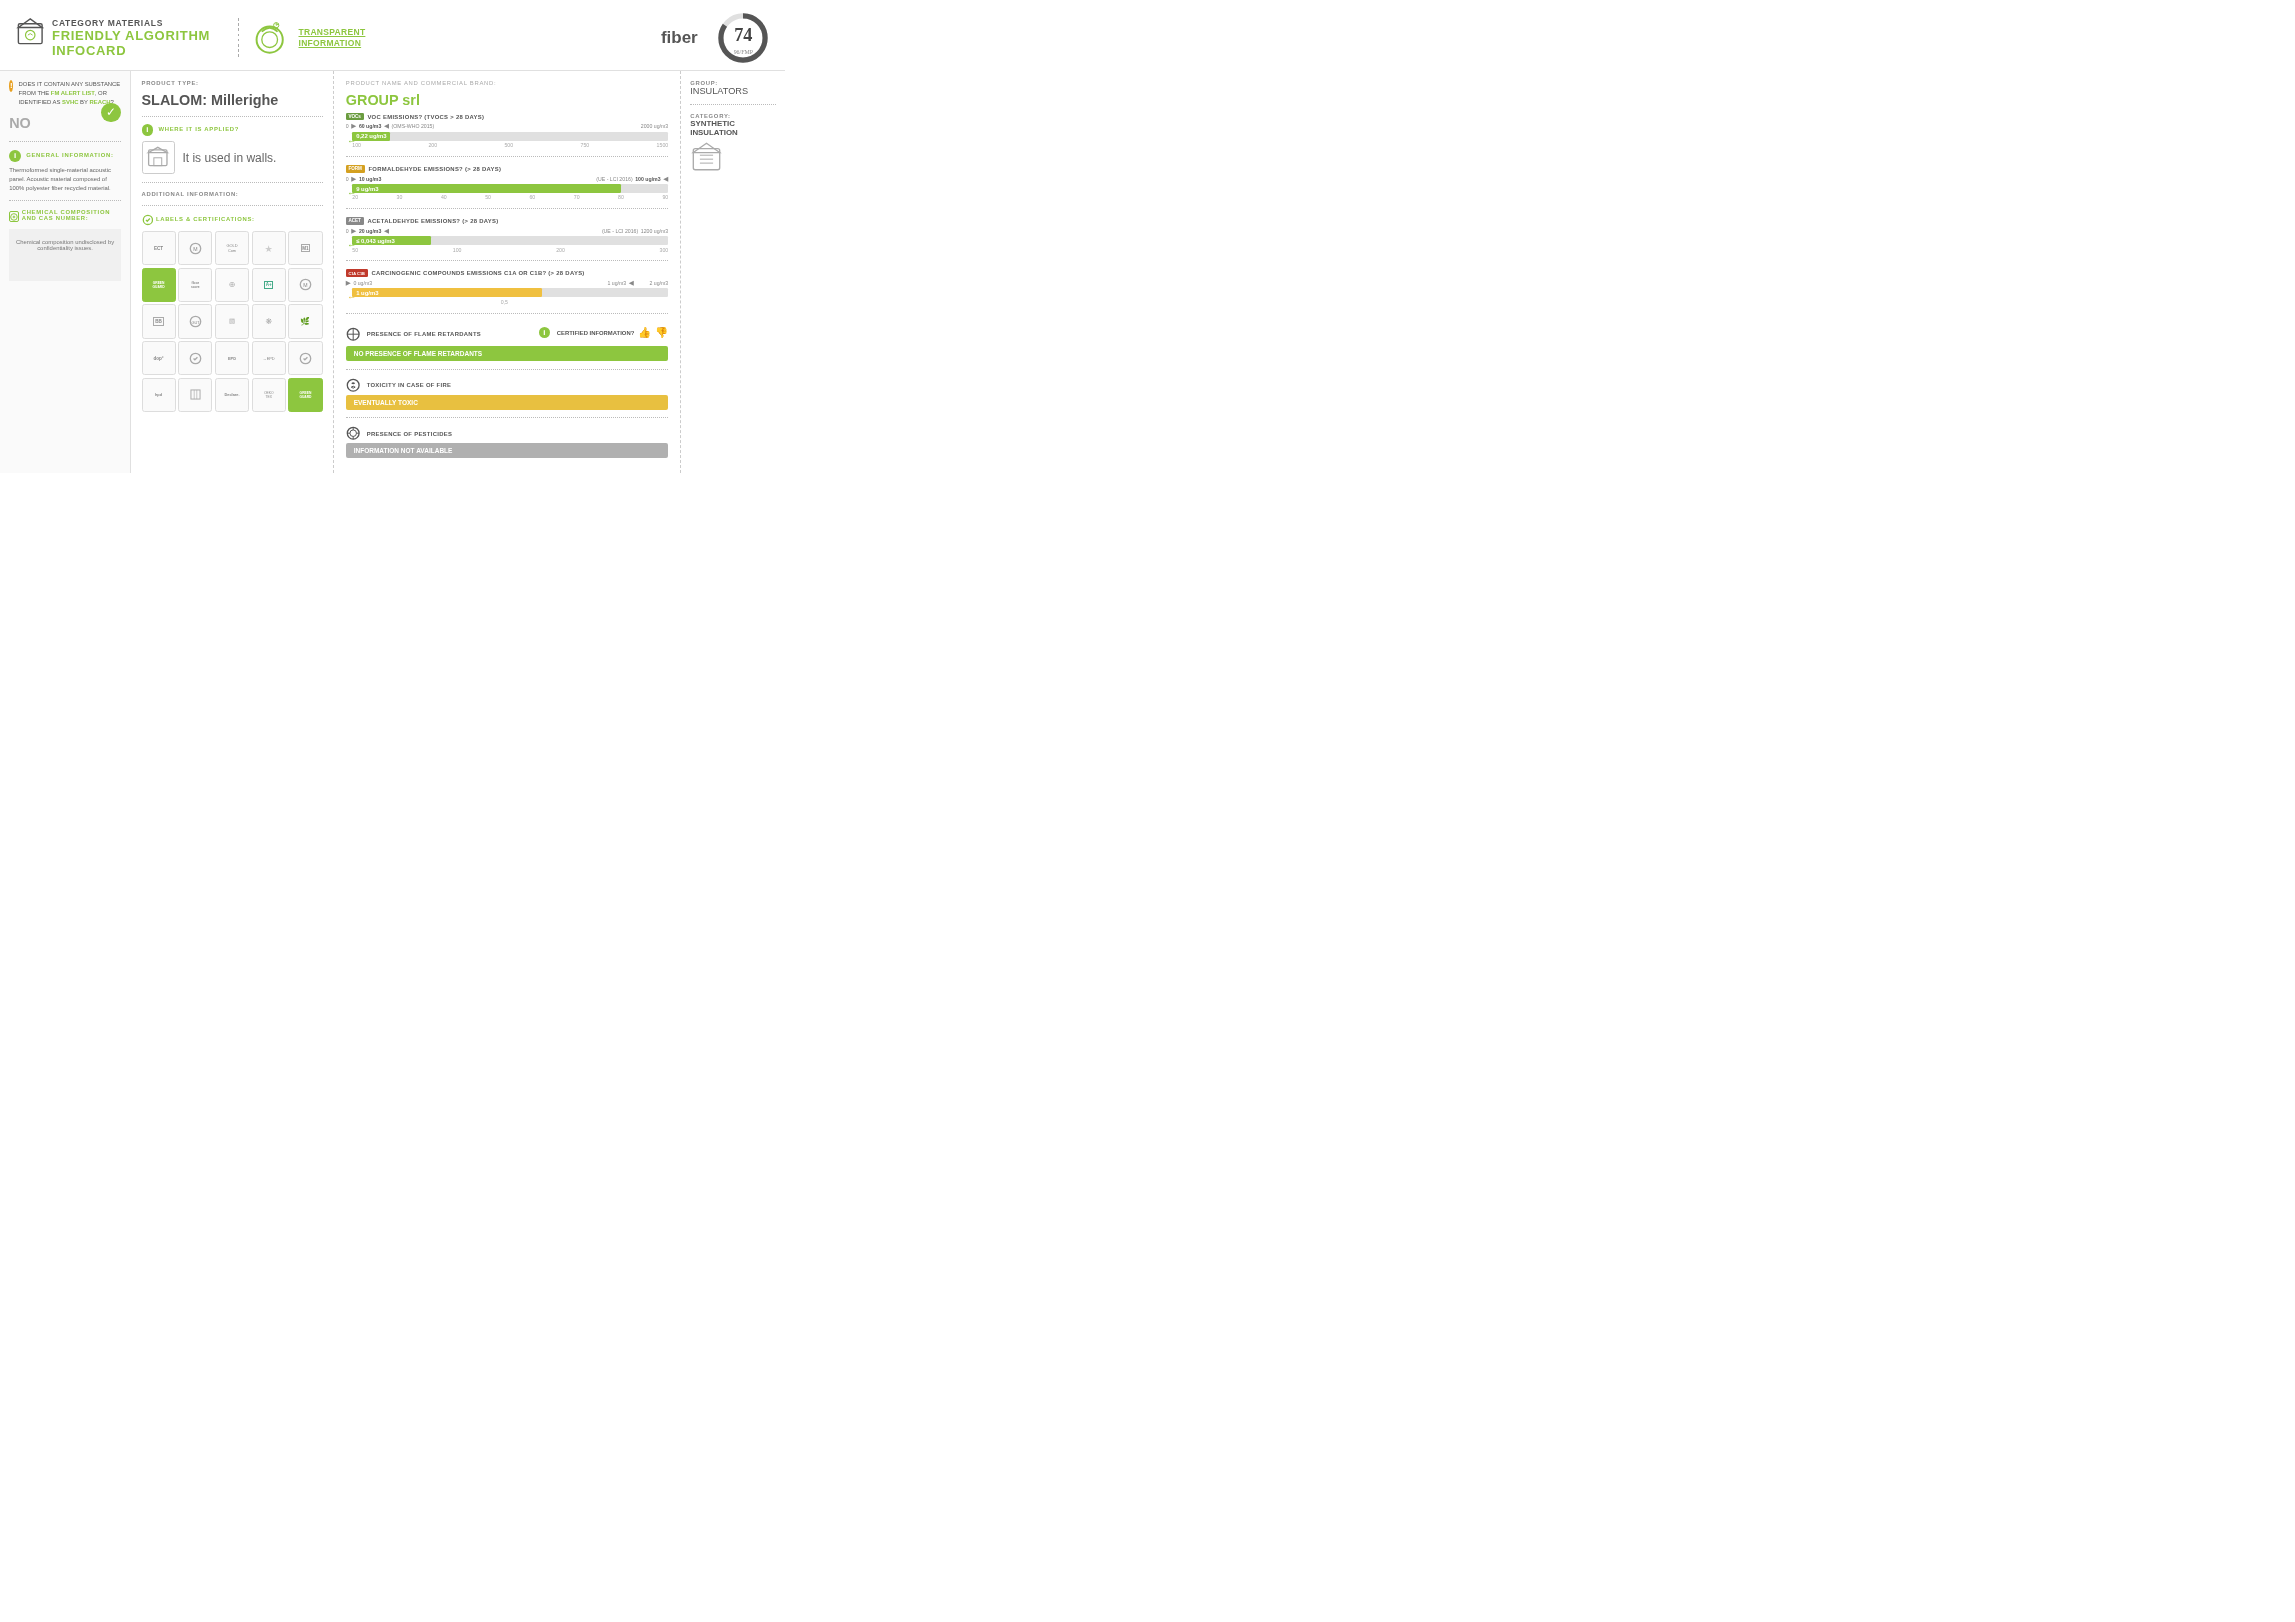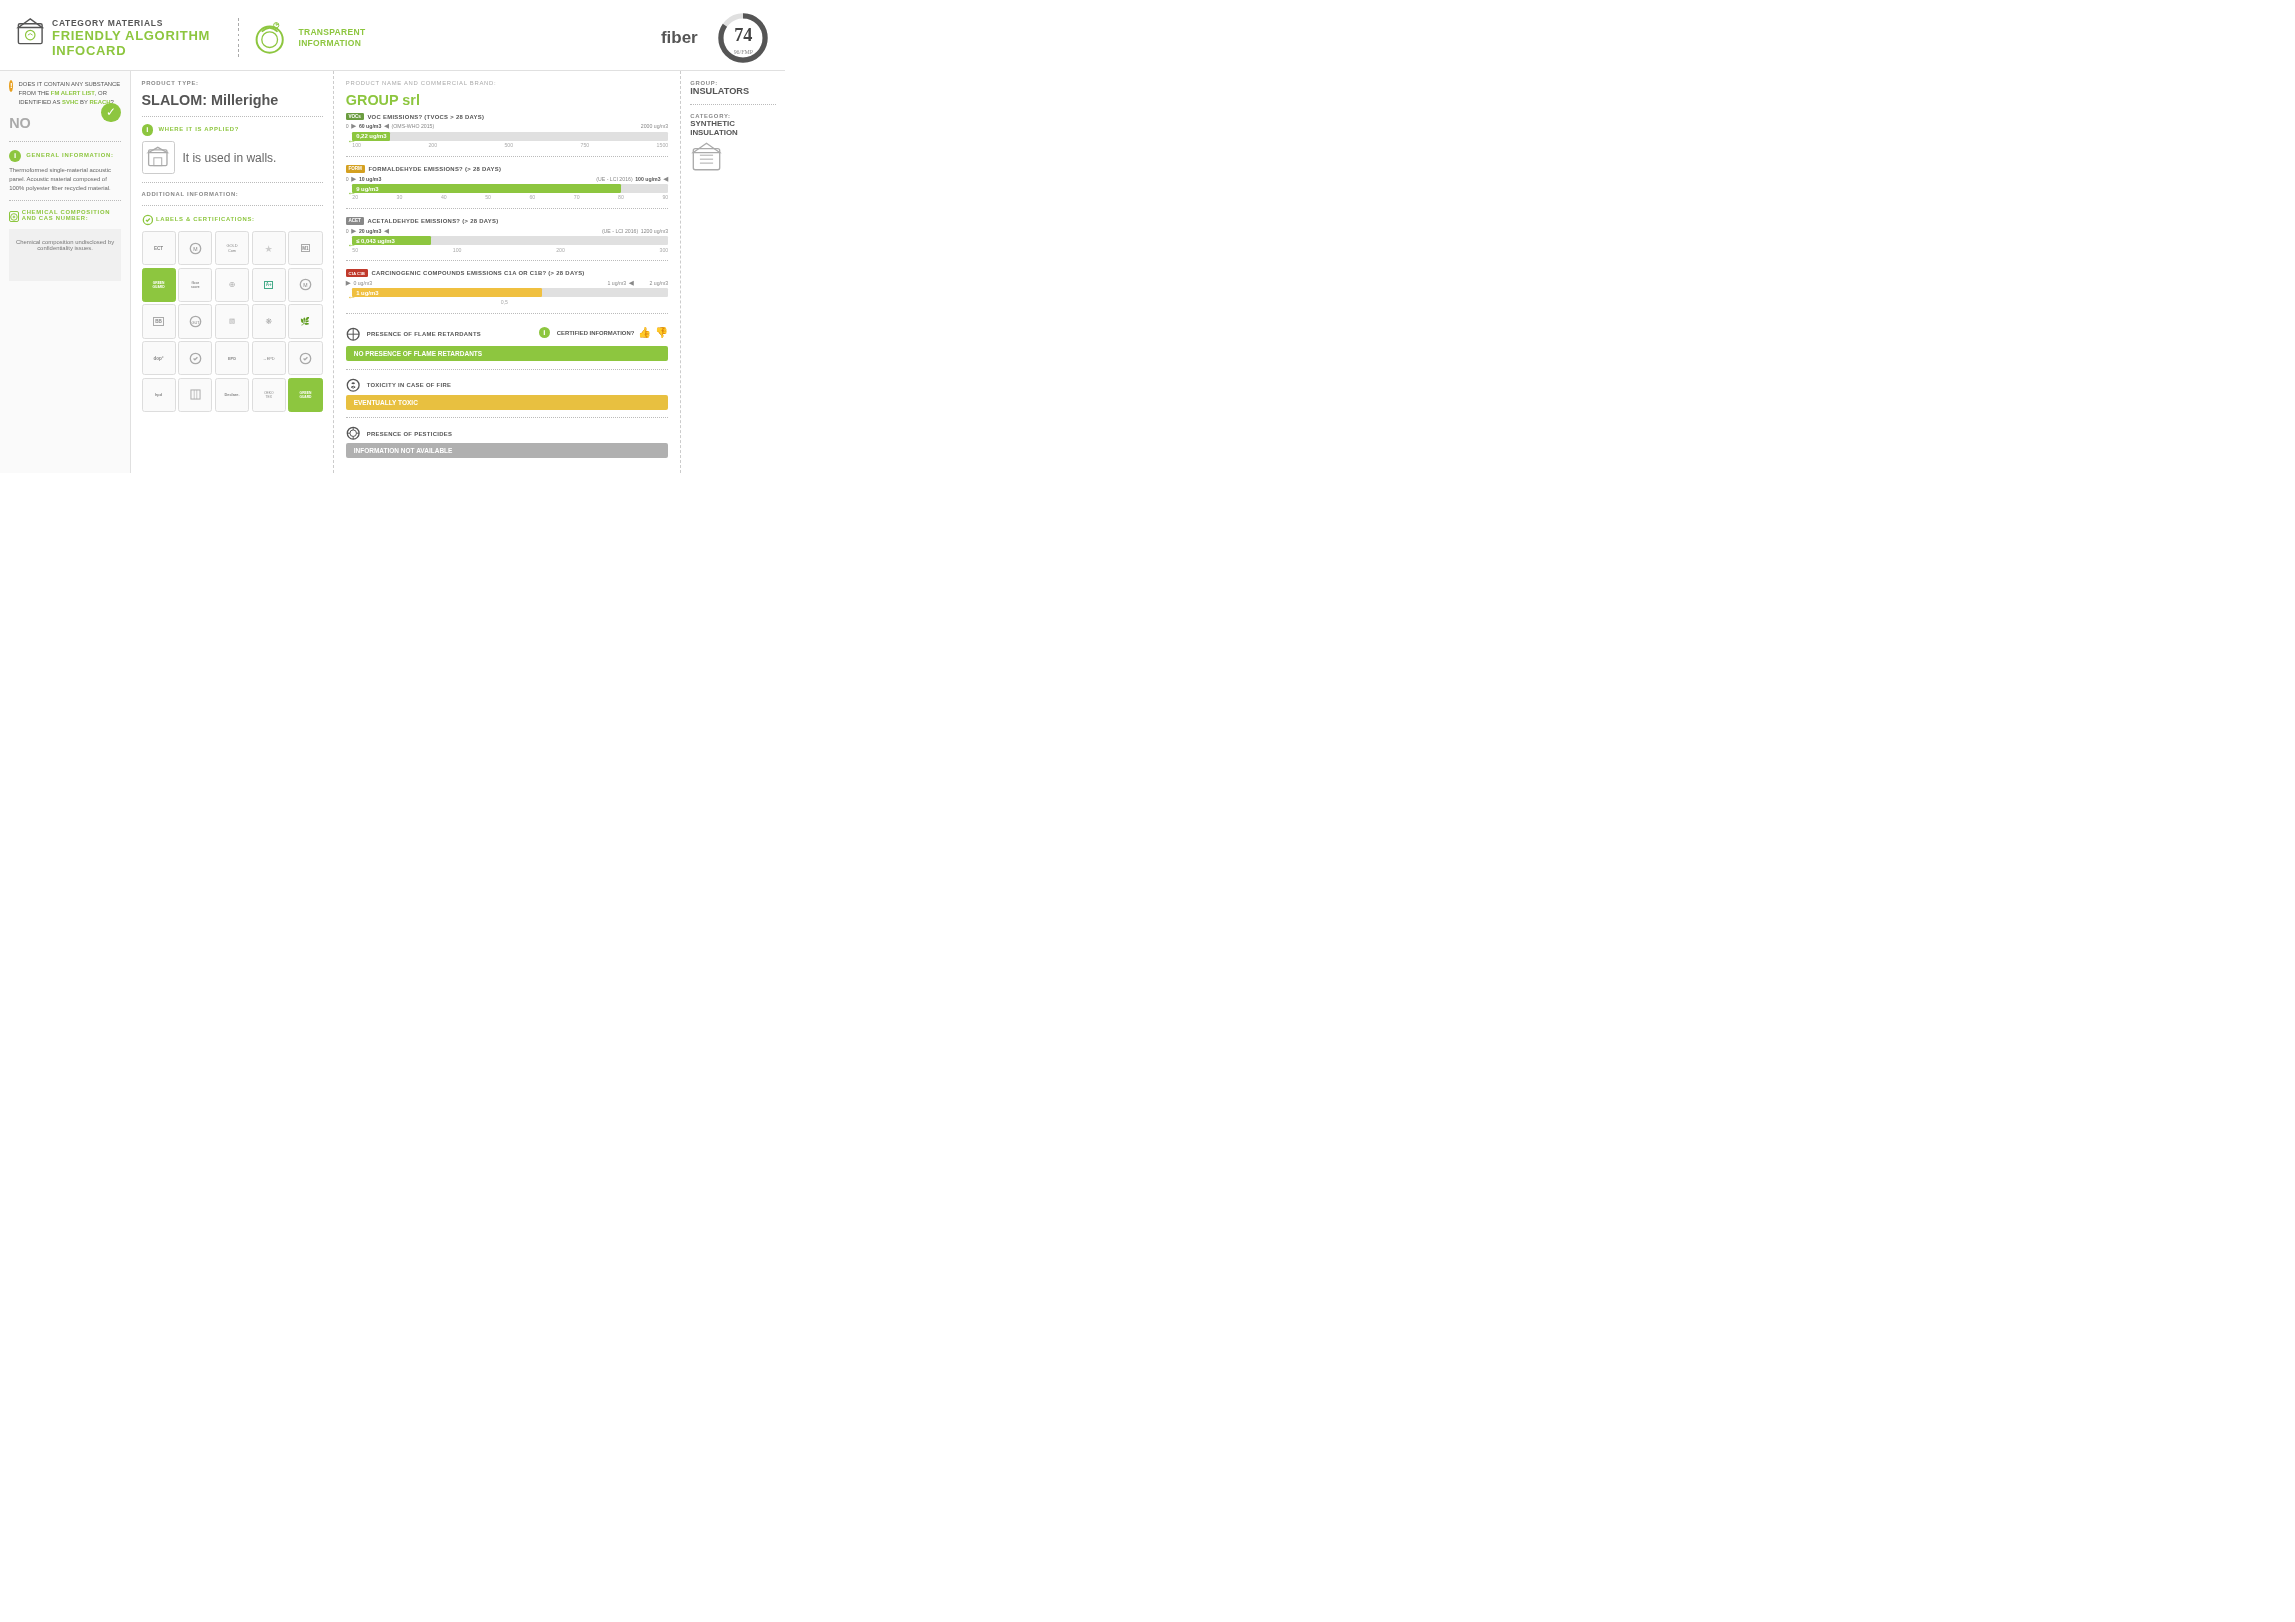--- a/index.html
+++ b/index.html
@@ -57,20 +57,21 @@
     .ti-icon {
       width: 36px;
       height: 36px;
     }
     .ti-text {
       font-size: 8.5px;
       font-weight: bold;
       color: #8dc63f;
       line-height: 1.3;
       letter-spacing: 0.3px;
+      text-decoration: underline;
     }
     .bronze-label {
       font-size: 17px;
       font-weight: 900;
       color: #555;
       margin-left: auto;
     }
     .header-score {
       display: flex;
       align-items: center;
@@ -440,21 +441,21 @@
     
     .rsidebar-group {
       font-size: 5.9px;
       color: #888;
       font-weight: bold;
       letter-spacing: 0.7px;
       text-transform: uppercase;
     }
     .rsidebar-value {
       font-size: 9.2px;
-      font-weight: 700;
+      font-weight: 400;
       color: #555;
       text-transform: uppercase;
     }
     .rsidebar-cat {
       font-size: 5.9px;
       color: #888;
       font-weight: bold;
       letter-spacing: 0.7px;
       text-transform: uppercase;
       margin-top: 6.5px;

